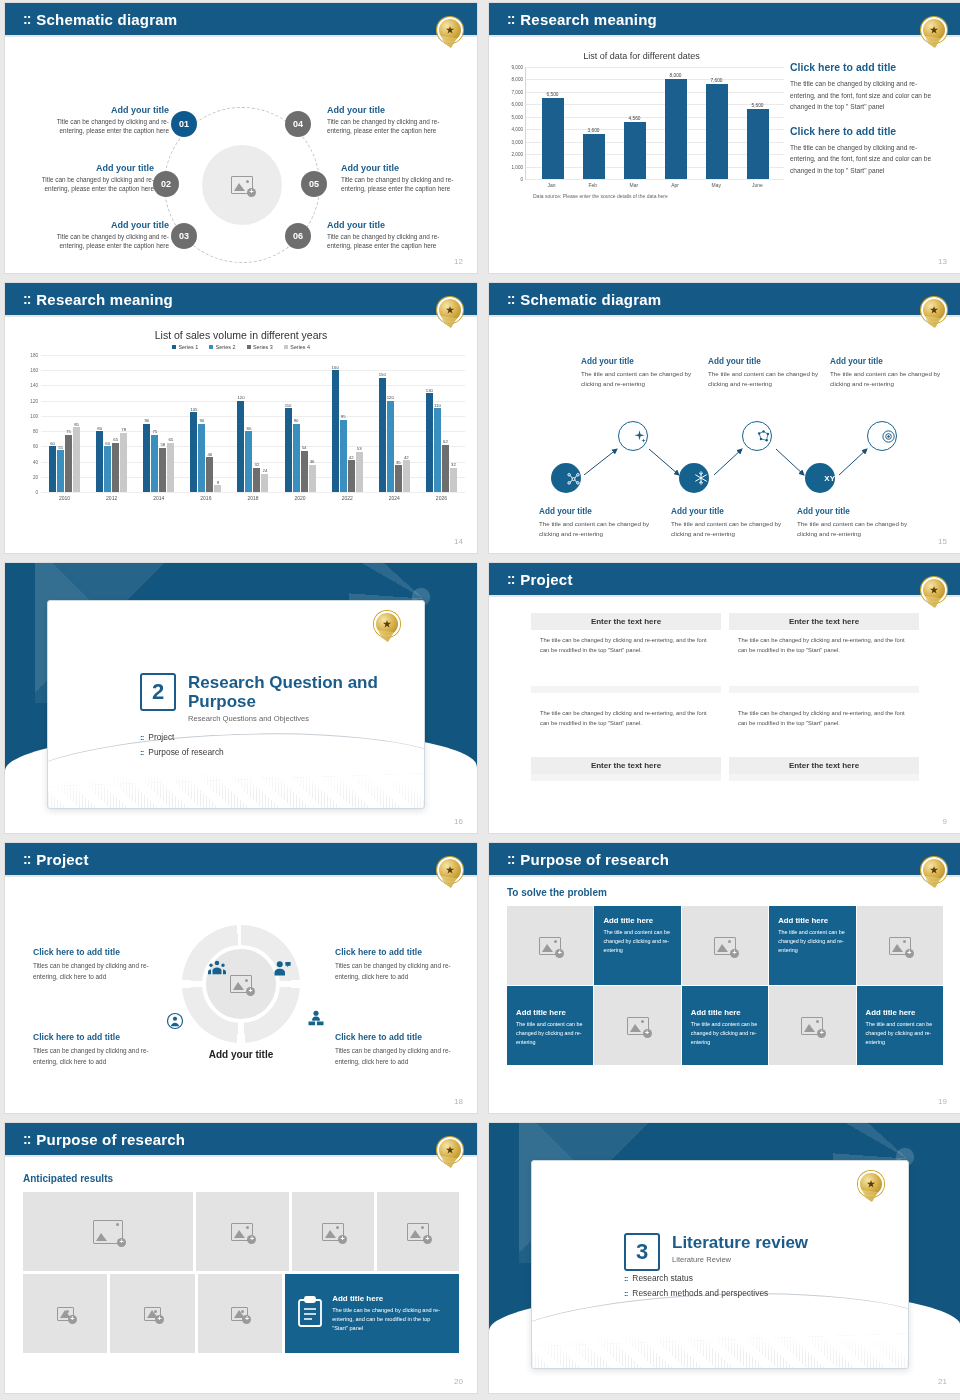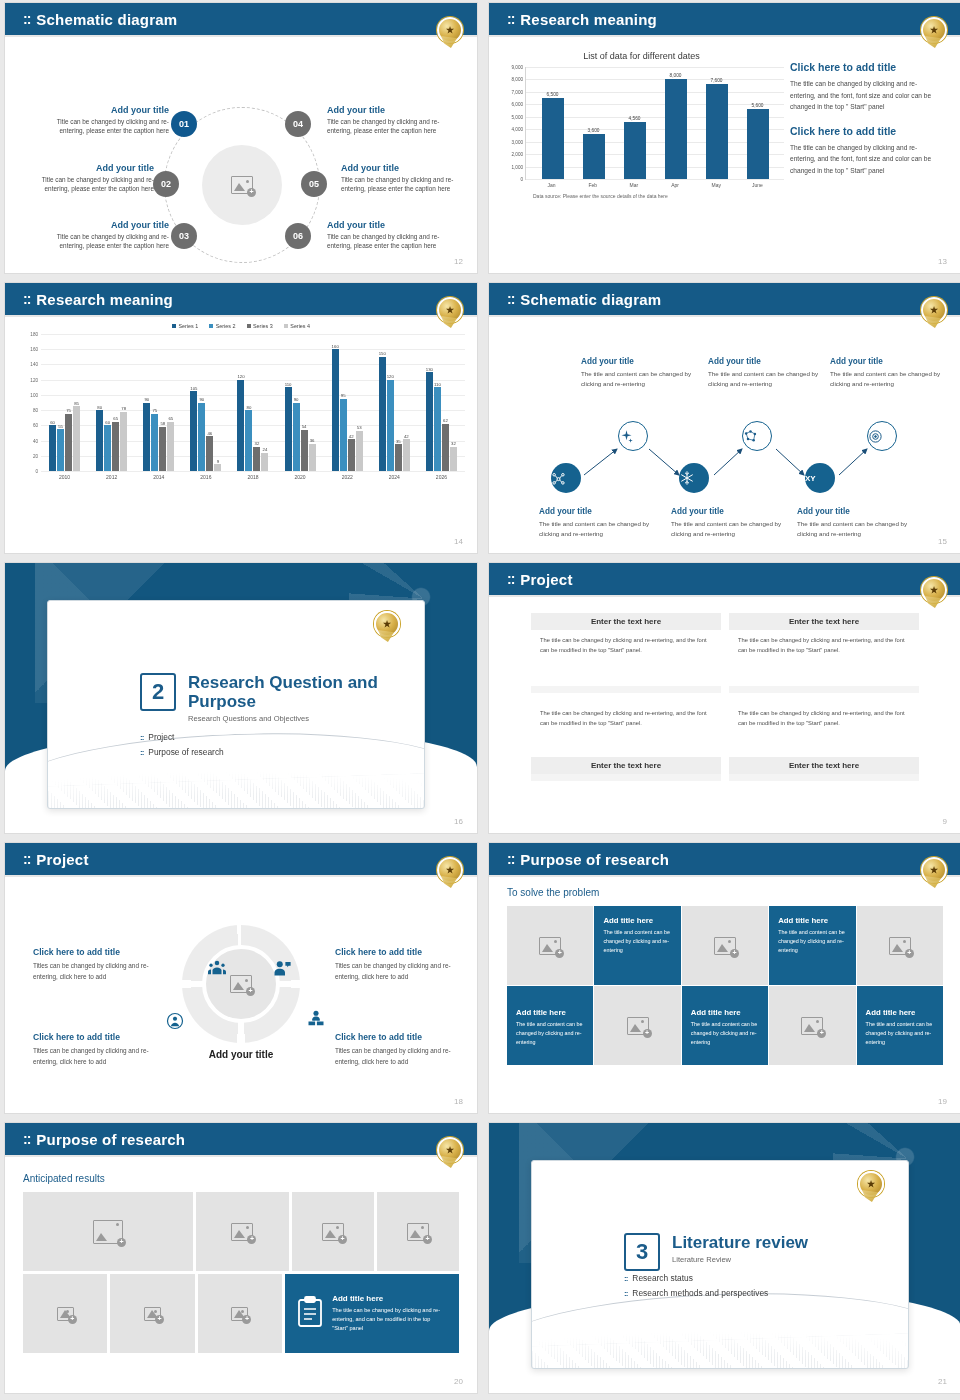--- a/index.html
+++ b/index.html
@@ -228,30 +228,30 @@
   .d-ic { position:absolute; color:#15628f; }
   .s18-cap { position:absolute; width:140px; }
   .s18-cap h5 { font-size:8.6px; color:#1b5c8a; margin-bottom:4px; }
   .s18-cap p { font-size:6.4px; color:#4f4f4f; line-height:1.7; }
   .s18-title { position:absolute; left:50%; top:172px; transform:translateX(-50%);
                font-size:10px; font-weight:bold; color:#222; }
 
   
   .s15 { position:relative; height:238px; }
   .zz-c { position:absolute; width:30px; height:30px; border-radius:50%;
-          display:flex; align-items:center; justify-content:flex-start; }
+          display:flex; align-items:center; justify-content:flex-end; }
   .zz-c.up { background:#fff; border:1.3px solid #15628f; color:#15628f; }
   .zz-c.dn { background:#15628f; color:#fff; }
   .zz-cap { position:absolute; width:130px; }
   .zz-cap h5 { font-size:8.2px; color:#1b5c8a; margin-bottom:3px; }
   .zz-cap p { font-size:6.2px; color:#4f4f4f; line-height:1.62; }
 
   
   .s19 { padding:10px 18px 0; }
-  .sec-h { font-size:10px; color:#1b5c8a; font-weight:normal; margin-bottom:8px; }
+  .sec-h { font-size:10px; color:#1b5c8a; font-weight:bold; margin-bottom:8px; }
   .tgrid { display:grid; grid-template-columns:repeat(5,1fr); grid-auto-rows:79px; gap:1px; }
   .tile { background:#e3e3e3; display:flex; align-items:center; justify-content:center; }
   .tile.blue { background:#15628f; color:#fff; display:block; padding:10px 9px; }
   .tile.blue h6 { font-size:7.8px; font-weight:bold; margin-bottom:3px; }
   .tile.blue p { font-size:5.4px; line-height:1.62; }
   .tile.blue.low { padding-top:22px; }
 
   
   .s20 { padding:16px 18px 0; }
   .agrid { display:grid; grid-template-columns:1.72fr 0.94fr 0.83fr 0.83fr;
@@ -426,20 +426,21 @@
 
   <div class="slide">
     <div class="hdr">
       <span class="dd">::</span>
       <span>Research meaning</span>
     </div>
     <div class="hdr-rule"></div>
     <div class="seal">★</div>
 
     <div class="s14">
+      <div class="chart-title">List of sales volume in different years</div>
       <div class="legend" id="lg2">
           <span>
             <i style="background: rgb(27, 95, 142);"></i>
             <span>Series 1</span>
           </span>
           <span>
             <i style="background: rgb(59, 143, 191);"></i>
             <span>Series 2</span>
           </span>
           <span>

